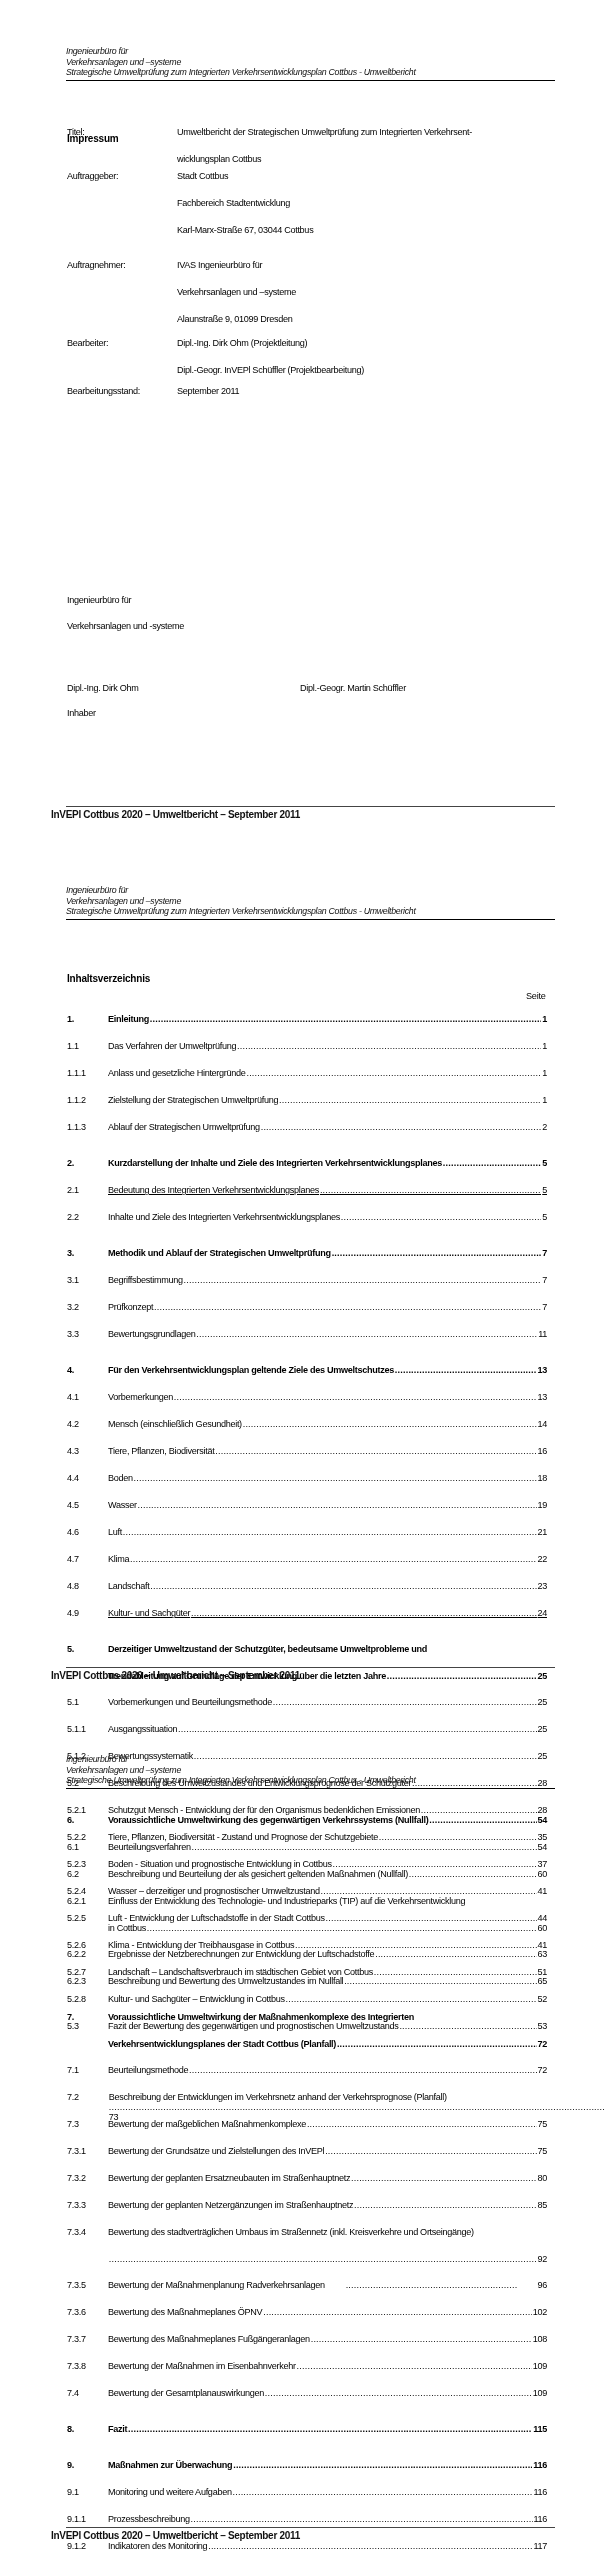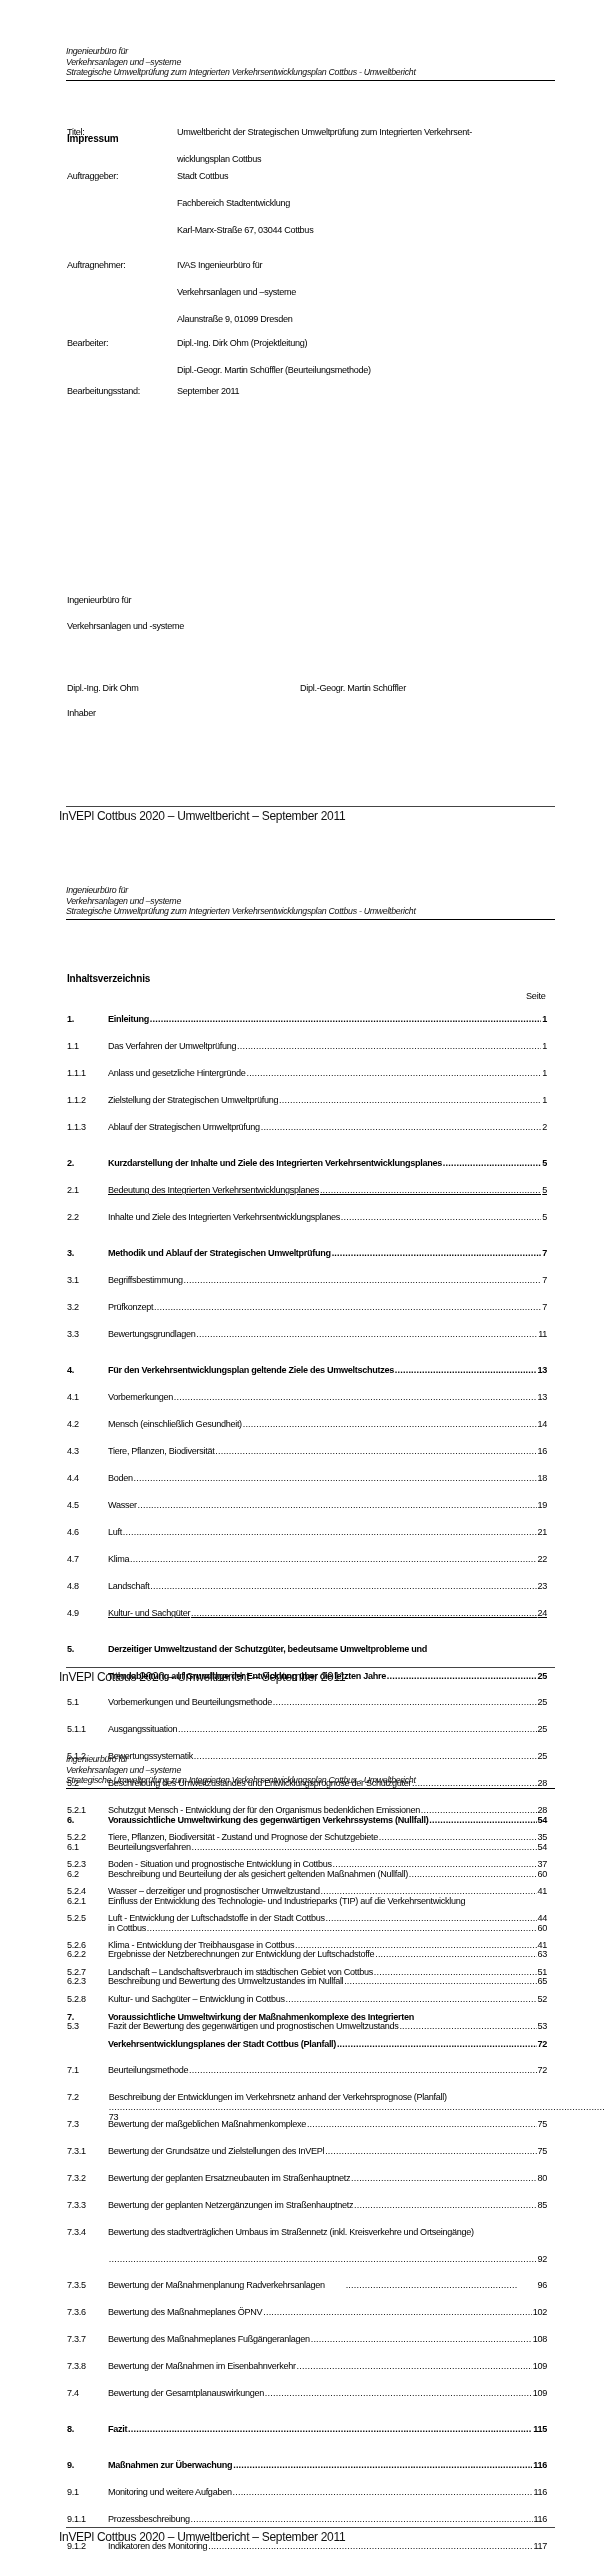--- a/index.html
+++ b/index.html
@@ -5,22 +5,22 @@
   html, body { margin: 0; padding: 0; background: #ffffff; }
   body { width: 605px; height: 2576px; position: relative; overflow: hidden;
          font-family: "Liberation Sans", sans-serif; color: #000; }
   .page { position: absolute; left: 0; width: 557px; }
   .hdr { position: absolute; left: 66px; width: 489px; font-style: italic;
          font-size: 8.8px; line-height: 10.7px; color: #111; letter-spacing: -0.3px;
          border-bottom: 1.1px solid #000; padding-bottom: 1.5px; }
   .hdr div { white-space: nowrap; }
   .ftr-line { position: absolute; left: 66px; width: 489px; height: 0;
               border-top: 1.1px solid #444; }
-  .ftr { position: absolute; left: 59px; font-size: 12px; letter-spacing: -0.3px;
-         white-space: nowrap; color: #111; }
+  .ftr { position: absolute; left: 51px; font-size: 10px; letter-spacing: -0.3px;
+         white-space: nowrap; color: #111; font-weight: bold; }
   .title { position: absolute; left: 67px; font-weight: bold; font-size: 10px; letter-spacing: -0.2px; }
   .lbl { position: absolute; left: 67px; font-size: 9.1px; letter-spacing: -0.3px; white-space: nowrap; }
   .val { position: absolute; left: 177px; font-size: 9.1px; letter-spacing: -0.3px; line-height: 27px; white-space: nowrap; }
   .free { position: absolute; font-size: 9.1px; letter-spacing: -0.3px; white-space: nowrap; }
   .seite { position: absolute; left: 526px; font-size: 9.1px; letter-spacing: -0.2px; }
   .toc { position: absolute; left: 67px; width: 480px; }
   .toc-row { position: relative; height: 27px; font-size: 9.1px; letter-spacing: -0.3px; }
   .toc-row.chap { font-weight: bold; }
   .toc-row.gap { margin-top: 9.1px; }
   .toc-row.two { height: 53px; }
@@ -61,21 +61,21 @@
   <div class="lbl" style="top:252px;line-height:27px;">Auftragnehmer:</div>
   <div class="val" style="top:252px;">
     <div>IVAS Ingenieurbüro für</div>
     <div>Verkehrsanlagen und –systeme</div>
     <div>Alaunstraße 9, 01099 Dresden</div>
   </div>
 
   <div class="lbl" style="top:330px;line-height:27px;">Bearbeiter:</div>
   <div class="val" style="top:330px;">
     <div>Dipl.-Ing. Dirk Ohm (Projektleitung)</div>
-    <div>Dipl.-Geogr. Martin Schüffler (Beurteilungsmethode)</div>
+    <div>Dipl.-Geogr. InVEPl Schüffler (Projektbearbeitung)</div>
   </div>
 
   <div class="lbl" style="top:378px;line-height:27px;">Bearbeitungsstand:</div>
   <div class="val" style="top:378px;">September 2011</div>
 
   <div class="free" style="left:67px;top:595px;">Ingenieurbüro für</div>
   <div class="free" style="left:67px;top:621px;">Verkehrsanlagen und -systeme</div>
 
   <div class="free" style="left:67px;top:683px;">Dipl.-Ing. Dirk Ohm</div>
   <div class="free" style="left:67px;top:708px;">Inhaber</div>

